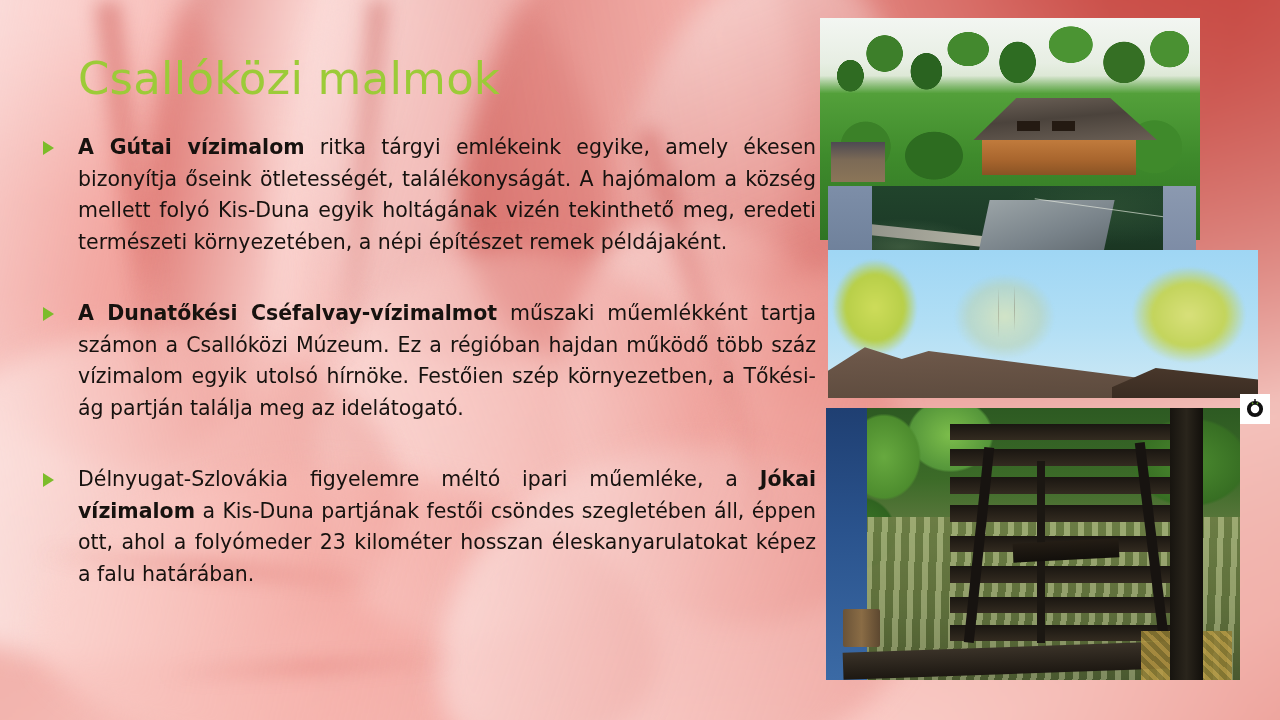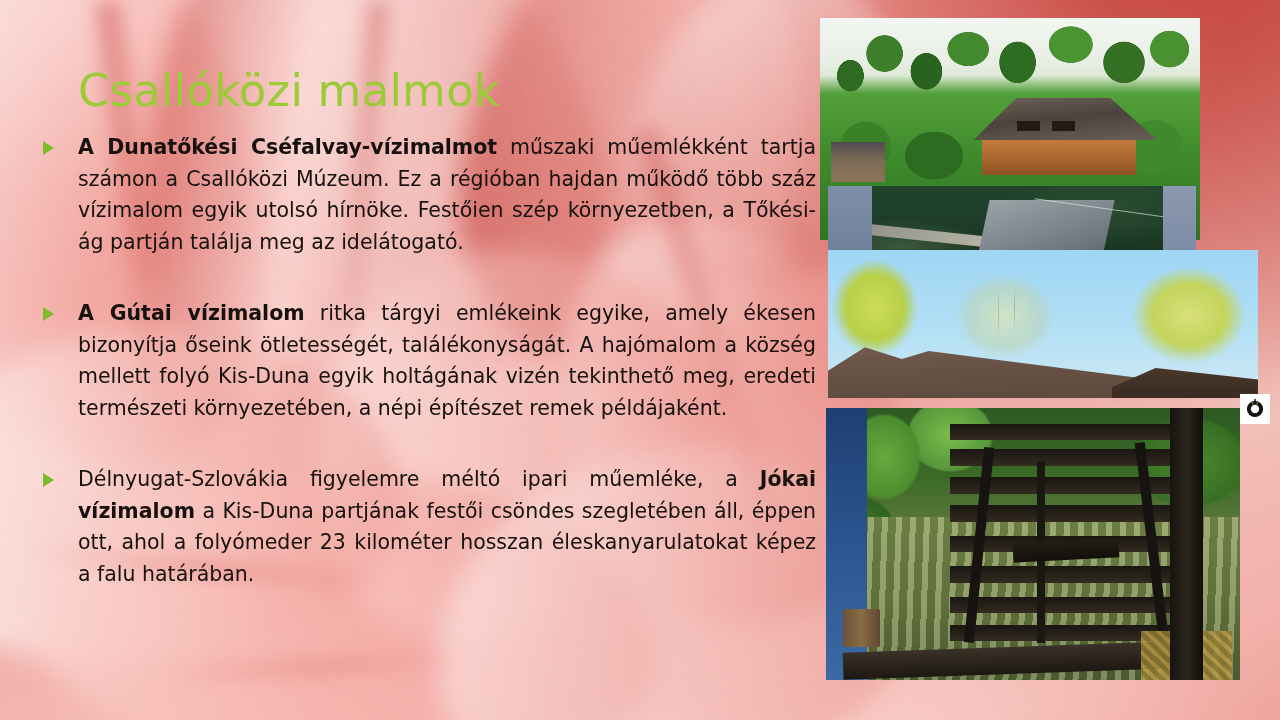--- a/index.html
+++ b/index.html
@@ -58,21 +58,21 @@
       background:linear-gradient(180deg,rgba(176,34,28,.6),rgba(176,34,28,0));}
   .v3{left:700px;top:120px;width:24px;height:430px;transform:rotate(-18deg);
       background:linear-gradient(180deg,rgba(190,46,40,.55),rgba(190,46,40,0));}
   .v4{left:30px;top:560px;width:360px;height:16px;transform:rotate(5deg);
       background:linear-gradient(90deg,rgba(198,66,58,0),rgba(198,66,58,.55),rgba(198,66,58,0));}
   .v5{left:160px;top:660px;width:300px;height:14px;transform:rotate(-3deg);
       background:linear-gradient(90deg,rgba(200,70,62,0),rgba(200,70,62,.5),rgba(200,70,62,0));}
 
   
   .title{
-    position:absolute;left:78px;top:64px;
+    position:absolute;left:78px;top:52px;
     font-size:45px;font-weight:400;letter-spacing:.2px;
     color:#9ccb38;white-space:nowrap;
     font-family:"DejaVu Sans", sans-serif;
   }
 
   
   .content{position:absolute;left:34px;top:132px;width:782px;}
   .para{position:relative;padding-left:44px;margin-bottom:40px;}
   .para:last-child{margin-bottom:8px;}
   .bullet{
@@ -299,26 +299,26 @@
       <path d="M14.7 4.6 l-1.3 1.9 1.4 .6 1.0 -2.1 z" fill="#6aa832"></path>
     </svg>
   </div>
 
   <div class="title">Csallóközi malmok</div>
 
   <div class="content">
 
     <div class="para">
       <span class="bullet"></span>
-      <div class="ptext"><b>A Dunatőkési Cséfalvay-vízimalmot</b><span> műszaki műemlékként tartja számon a Csallóközi Múzeum. Ez a régióban hajdan működő több száz vízimalom egyik utolsó hírnöke. Festőien szép környezetben, a Tőkési-ág partján találja meg az idelátogató.</span></div>
+      <div class="ptext"><b>A Gútai vízimalom</b><span> ritka tárgyi emlékeink egyike, amely ékesen bizonyítja őseink ötletességét, találékonyságát. A hajómalom a község mellett folyó Kis-Duna egyik holtágának vizén tekinthető meg, eredeti természeti környezetében, a népi építészet remek példájaként.</span></div>
     </div>
 
     <div class="para">
       <span class="bullet"></span>
-      <div class="ptext"><b>A Gútai vízimalom</b><span> ritka tárgyi emlékeink egyike, amely ékesen bizonyítja őseink ötletességét, találékonyságát. A hajómalom a község mellett folyó Kis-Duna egyik holtágának vizén tekinthető meg, eredeti természeti környezetében, a népi építészet remek példájaként.</span></div>
+      <div class="ptext"><b>A Dunatőkési Cséfalvay-vízimalmot</b><span> műszaki műemlékként tartja számon a Csallóközi Múzeum. Ez a régióban hajdan működő több száz vízimalom egyik utolsó hírnöke. Festőien szép környezetben, a Tőkési-ág partján találja meg az idelátogató.</span></div>
     </div>
 
     <div class="para">
       <span class="bullet"></span>
       <div class="ptext"><span>Délnyugat-Szlovákia figyelemre méltó ipari műemléke, a </span><b>Jókai vízimalom</b><span> a Kis-Duna partjának festői csöndes szegletében áll, éppen ott, ahol a folyómeder 23 kilométer hosszan éleskanyarulatokat képez a falu határában.</span></div>
     </div>
 
   </div>
 </div>
 

